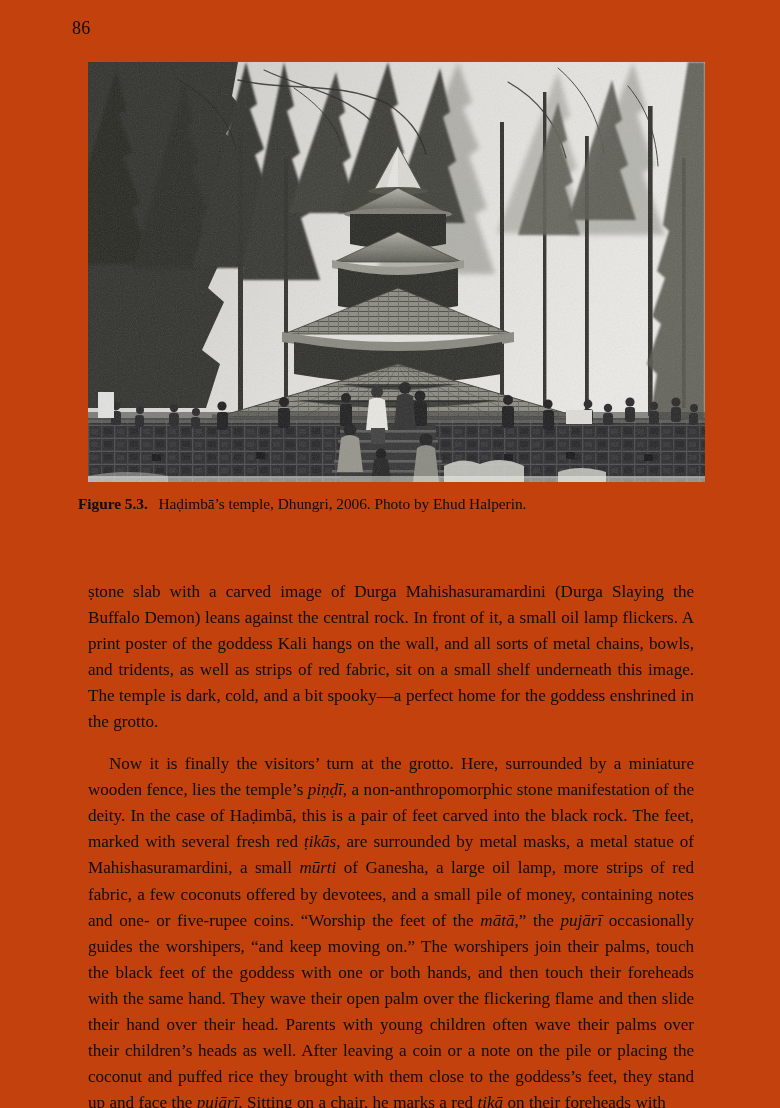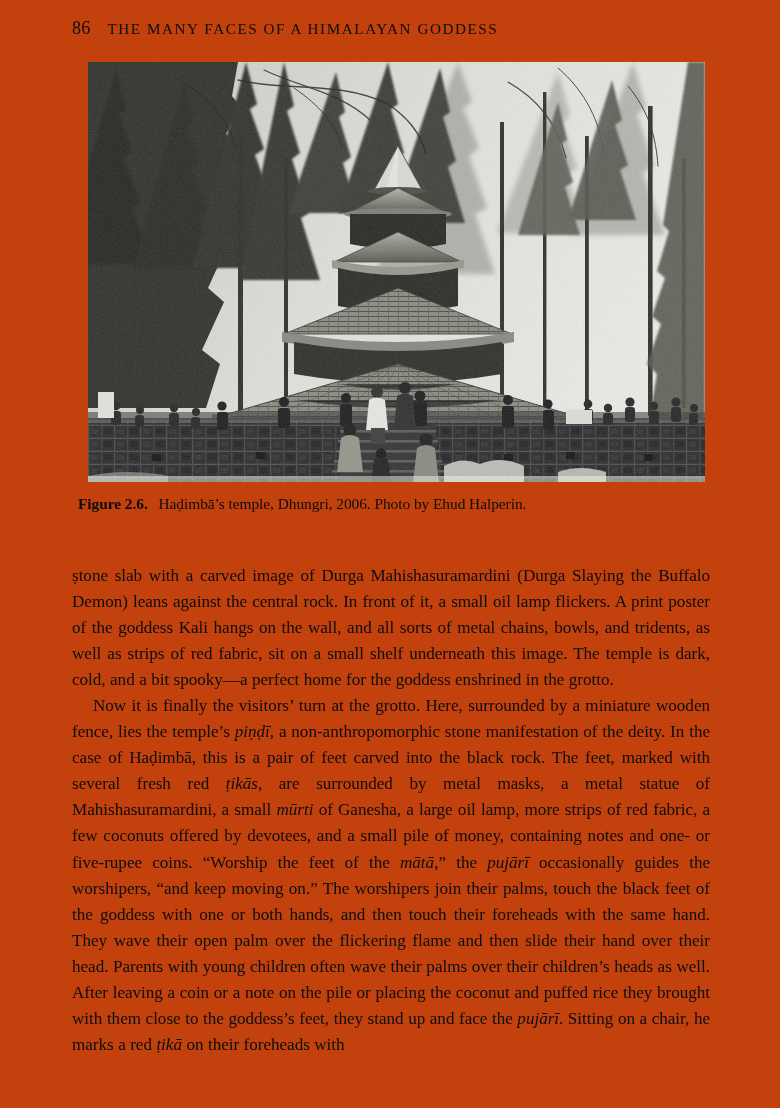--- a/index.html
+++ b/index.html
@@ -19,32 +19,31 @@
   .figure svg{display:block;width:617px;height:420px;}
 
   .caption{position:absolute;left:78px;top:494px;width:628px;
            font-size:15.4px;line-height:20px;letter-spacing:-0.05px;}
   .caption b{font-weight:700;}
 
   
   .body{position:absolute;left:72px;top:563px;width:638px;
         font-size:17.1px;line-height:26.05px;text-align:justify;
         text-justify:inter-word;letter-spacing:-0.02px;word-spacing:0.2px;}
-  .body p{margin:0;text-indent:0;}
+  .body p{margin:16px;text-indent:0;}
   .body p.ind{text-indent:21px;}
   .body i{}
 </style>
 </head>
 <body>
 
 <div class="page">
 
   <div class="runhead">
     <span class="folio">86</span>
-    <span class="runtitle">The Many Faces of a Himalayan Goddess</span>
   </div>
 
   <div class="figure">
     <svg viewBox="0 0 617 420" preserveAspectRatio="none">
       <defs>
         <linearGradient id="skyG" x1="0" y1="0" x2="1" y2="0.4">
           <stop offset="0" stop-color="#cfcfcb"></stop>
           <stop offset="0.55" stop-color="#eceae6"></stop>
           <stop offset="1" stop-color="#f6f5f2"></stop>
         </linearGradient>
@@ -313,21 +312,21 @@
         <rect x="0" y="0" width="617" height="420" filter="url(#grain)" opacity="0.5"></rect>
 
         <rect x="0" y="0" width="617" height="420" fill="#6b6b64" opacity="0.07"></rect>
 
         <rect x="0" y="414" width="617" height="6" fill="#f0efec" opacity="0.5"></rect>
       </g>
     </svg>
   </div>
 
   <div class="caption">
-    <b>Figure 2.6.</b>
+    <b>Figure 5.3.</b>
     <span style="display:inline-block;width:7px"></span><span>Haḍimbā’s temple, Dhungri, 2006. Photo by Ehud Halperin.</span>
   </div>
 
   <div class="body">
     <p>ṣtone slab with a carved image of Durga Mahishasuramardini (Durga Slaying the Buffalo Demon) leans against the central rock. In front of it, a small oil lamp flickers. A print poster of the goddess Kali hangs on the wall, and all sorts of metal chains, bowls, and tridents, as well as strips of red fabric, sit on a small shelf underneath this image. The temple is dark, cold, and a bit spooky—a perfect home for the goddess enshrined in the grotto.</p>
     <p class="ind">Now it is finally the visitors’ turn at the grotto. Here, surrounded by a miniature wooden fence, lies the temple’s <i>piṇḍī</i>, a non-anthropomorphic stone manifestation of the deity. In the case of Haḍimbā, this is a pair of feet carved into the black rock. The feet, marked with several fresh red <i>ṭikās</i>, are surrounded by metal masks, a metal statue of Mahishasuramardini, a small <i>mūrti</i> of Ganesha, a large oil lamp, more strips of red fabric, a few coconuts offered by devotees, and a small pile of money, containing notes and one- or five-rupee coins. “Worship the feet of the <i>mātā</i>,” the <i>pujārī</i> occasionally guides the worshipers, “and keep moving on.” The worshipers join their palms, touch the black feet of the goddess with one or both hands, and then touch their foreheads with the same hand. They wave their open palm over the flickering flame and then slide their hand over their head. Parents with young children often wave their palms over their children’s heads as well. After leaving a coin or a note on the pile or placing the coconut and puffed rice they brought with them close to the goddess’s feet, they stand up and face the <i>pujārī</i>. Sitting on a chair, he marks a red <i>ṭikā</i> on their foreheads with</p>
   </div>
 
 </div>
 

